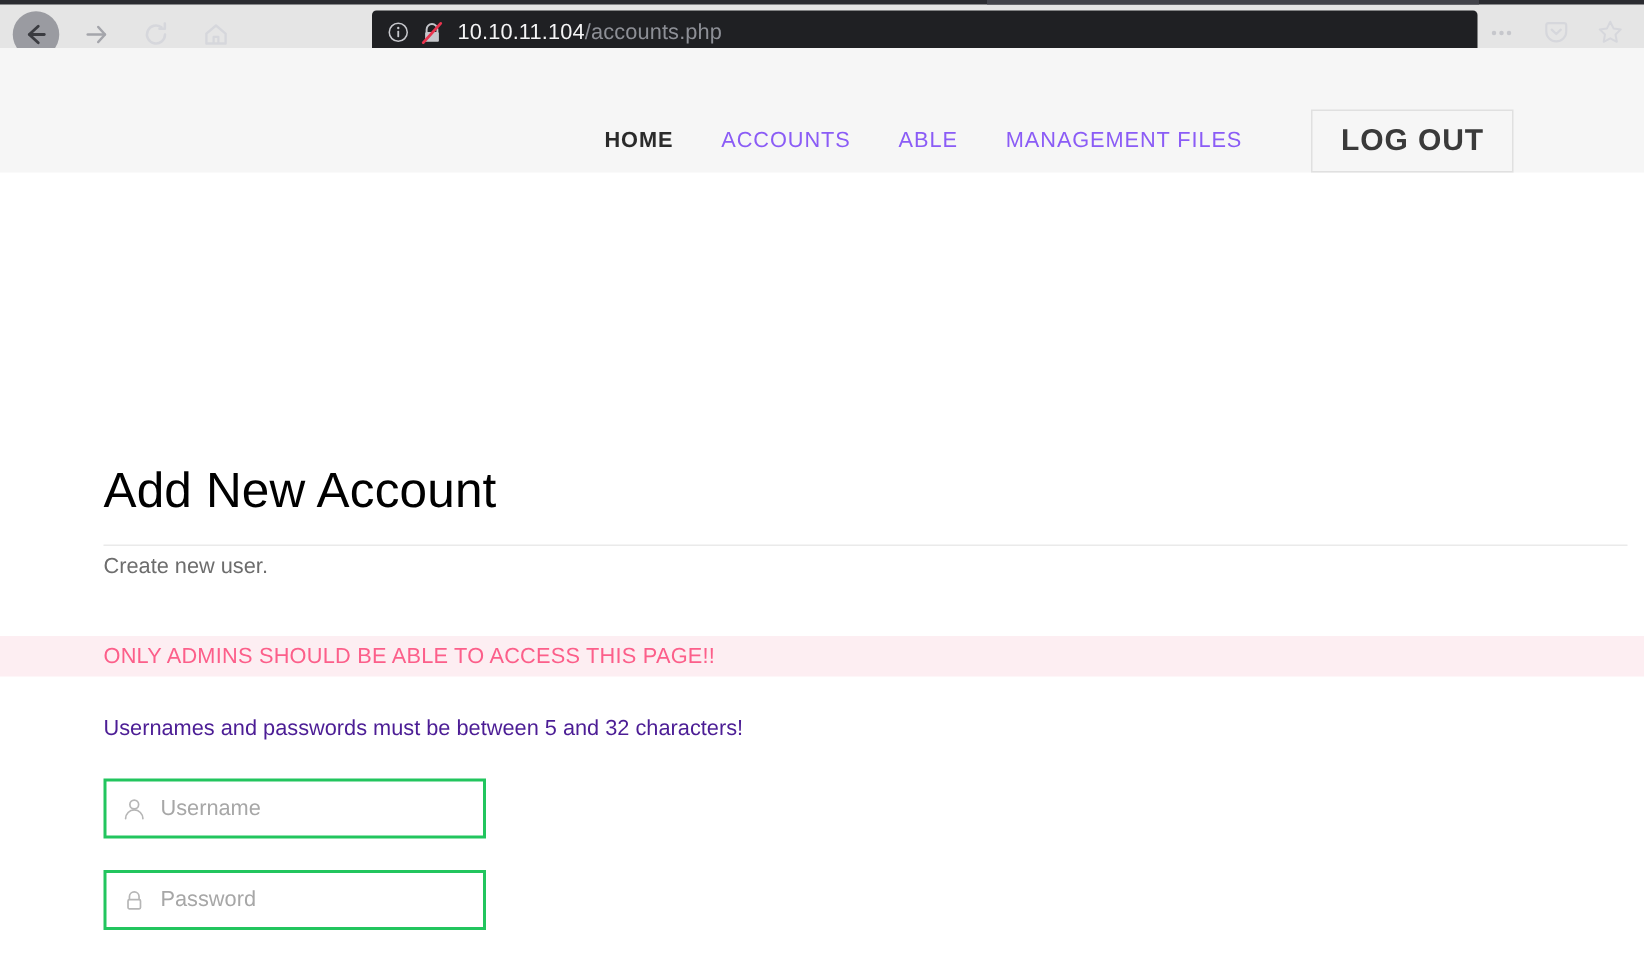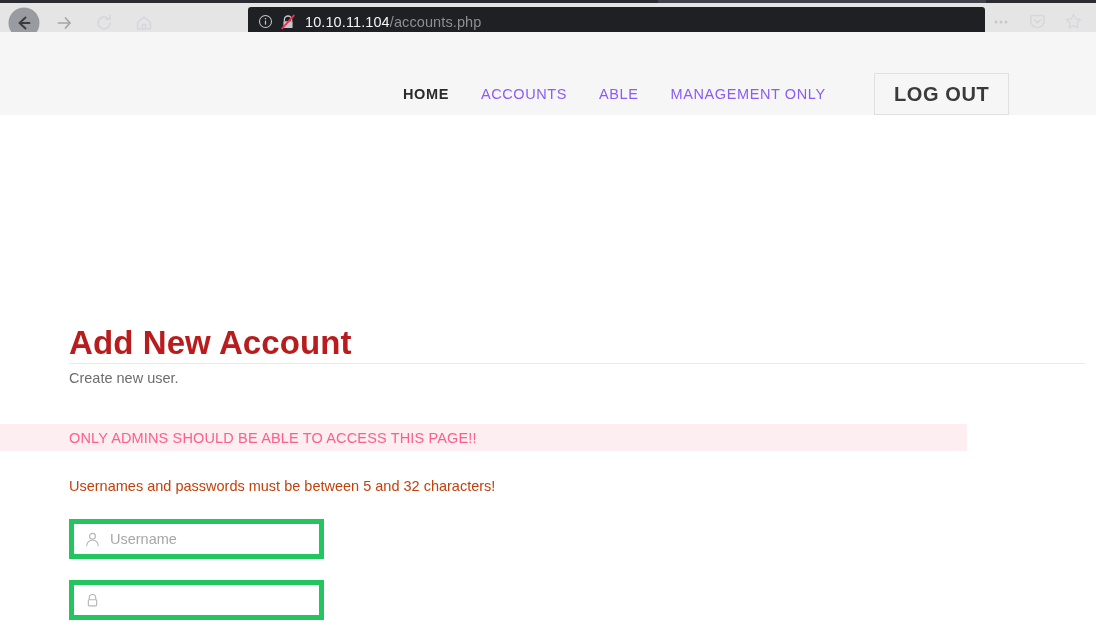--- a/index.html
+++ b/index.html
@@ -126,67 +126,67 @@
   }
 
   
   #page-content {
     position: relative;
     width: 1096px;
     background: #ffffff;
   }
   #page-title {
     position: absolute;
-    left: 69px; top: 209px;
+    left: 69px; top: 193px;
     font-size: 33px;
-    font-weight: bold;
-    color: #b91c1c;
+    font-weight: normal;
+    color: #000000;
     margin: 0;
     letter-spacing: 0.1px;
   }
   #title-rule {
     position: absolute;
     left: 69px; top: 240px;
     width: 1016px; height: 1px;
     background: #eaeaea;
     border: 0;
   }
   #subtitle {
     position: absolute;
     left: 69px; top: 255px;
     font-size: 14.5px;
     color: #6d6d6d;
   }
   #admin-alert {
     position: absolute;
     left: 0; top: 309px;
-    width: 967px; height: 27px;
+    width: 1096px; height: 27px;
     background: #fdeef2;
     display: flex; align-items: center;
   }
   #admin-alert-text {
     margin-left: 69px;
     font-size: 14.5px;
     color: #fc5f8a;
     letter-spacing: 0.15px;
     white-space: nowrap;
   }
   #length-hint {
     position: absolute;
     left: 69px; top: 363px;
     font-size: 14.5px;
-    color: #c2410c;
+    color: #4c1d95;
   }
 
   
   #account-form { position: absolute; left: 69px; top: 404px; }
   .field-row {
     position: relative;
     width: 255px; height: 40px;
-    border: 5px solid #22c55e;
+    border: 2px solid #22c55e;
     background: #ffffff;
     display: flex; align-items: center;
     margin-bottom: 21px;
   }
   .field-icon {
     width: 36px;
     display: flex; align-items: center; justify-content: center;
     flex: 0 0 36px;
   }
   .field-input {
@@ -280,21 +280,21 @@
 
 </div>
 
 <div id="site-navbar">
   <div id="site-nav-inner">
 
     <div id="nav-links">
       <a class="nav-link active" href="#" id="nav-link-home">HOME</a>
       <a class="nav-link" href="#">ACCOUNTS</a>
       <a class="nav-link" href="#">ABLE</a>
-      <a class="nav-link" href="#">MANAGEMENT ONLY</a>
+      <a class="nav-link" href="#">MANAGEMENT FILES</a>
     </div>
 
     <button id="logout-button">LOG OUT</button>
 
   </div>
 </div>
 
 <div id="page-content">
 
   <h1 id="page-title">Add New Account</h1>
@@ -320,17 +320,18 @@
       <input class="field-input" type="text" id="username-input" placeholder="Username" style="">
     </div>
 
     <div class="field-row">
       <span class="field-icon">
         <svg width="17" height="17" viewBox="0 0 18 18">
           <path d="M5.6 8.2 L5.6 6.1 A3.4 3.4 0 0 1 12.4 6.1 L12.4 8.2" fill="none" stroke="#b6b6b6" stroke-width="1.2"></path>
           <rect x="4.6" y="8.2" width="8.8" height="6.5" rx="0.9" fill="none" stroke="#b6b6b6" stroke-width="1.2"></rect>
         </svg>
       </span>
+      <input class="field-input" type="password" id="password-input" placeholder="Password" style="">
     </div>
 
   </form>
 
 </div>
 
 </body></html>

